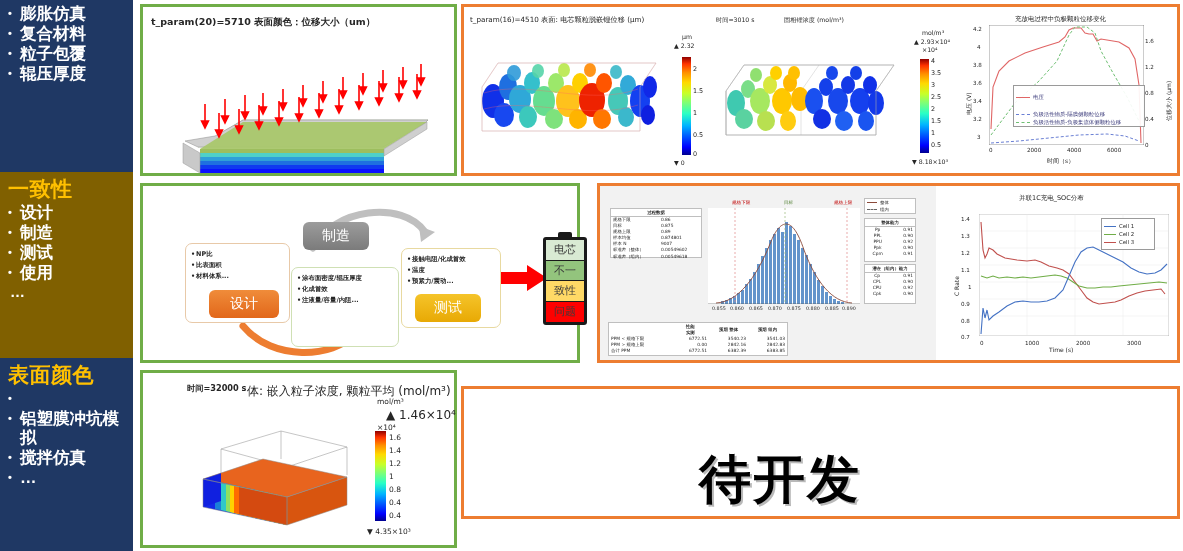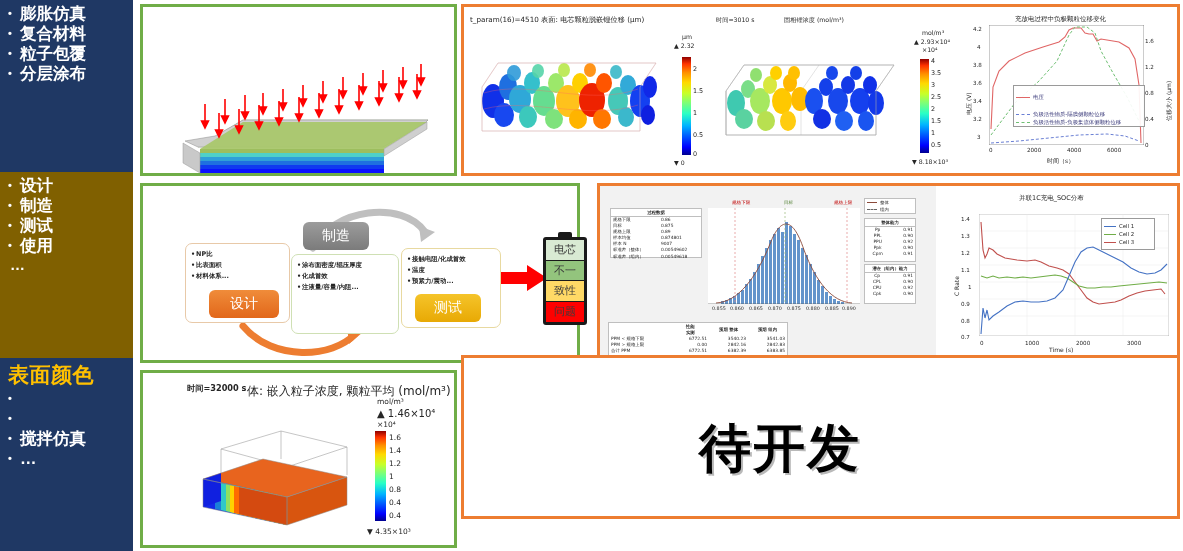--- a/index.html
+++ b/index.html
@@ -47,21 +47,21 @@
   .cbar-ticks { position: absolute; font-size: 6.4px; color: #262626;
                 font-family: "DejaVu Sans", sans-serif; }
   .cbar-ticks div { position: absolute; white-space: nowrap; }
 
   
   svg { display: block; }
 
   
   .flowbox { position: absolute; background: #fff; border: 1px solid #e8c9a8;
              border-radius: 7px; }
-  .flowbox.g { border-color: #cfe0b4; }
+  .flowbox.g { border-color: #cfe0b4; margin-top: 13px; }
   .flowbox.y { border-color: #e8d9a0; }
   .flowbox ul { list-style: none; padding: 5px 4px 0 5px; }
   .flowbox li { font-size: 6.4px; color: #262626; font-weight: bold;
                 line-height: 11px; white-space: nowrap;
                 font-family: "DejaVu Sans", sans-serif; }
   .flowbox li:before { content: "\2022"; margin-right: 1px; }
   .pill { position: absolute; border-radius: 6px; color: #fff;
           font-size: 14px; display: flex; align-items: center;
           justify-content: center; font-family: "DejaVu Sans", sans-serif; }
   .pill.orange { background: linear-gradient(#f08c3a,#e2671a); }
@@ -124,25 +124,26 @@
       <div class="sb-li">
         <span class="sb-bullet">•</span>
         <span class="sb-txt">复合材料</span>
         </div>
       <div class="sb-li">
         <span class="sb-bullet">•</span>
         <span class="sb-txt">粒子包覆</span>
         </div>
       <div class="sb-li">
         <span class="sb-bullet">•</span>
-        <span class="sb-txt">分层涂布</span>
+        <span class="sb-txt">辊压厚度</span>
         </div>
     </div>
 
     <div class="sb-sec olive" style="top:172px;height:186px;">
+      <div class="sb-title">一致性</div>
       <div class="sb-li">
         <span class="sb-bullet">•</span>
         <span class="sb-txt">设计</span>
         </div>
       <div class="sb-li">
         <span class="sb-bullet">•</span>
         <span class="sb-txt">制造</span>
         </div>
       <div class="sb-li">
         <span class="sb-bullet">•</span>
@@ -155,33 +156,35 @@
       <div class="sb-ell">…</div>
     </div>
 
     <div class="sb-sec navy" style="top:358px;height:193px;">
       <div class="sb-title">表面颜色</div>
       <div class="sb-li">
         <span class="sb-bullet">•</span>
         </div>
       <div class="sb-li">
         <span class="sb-bullet">•</span>
+        <span class="sb-txt">铝塑膜冲坑模拟</span>
         </div>
       <div class="sb-li">
         <span class="sb-bullet">•</span>
         <span class="sb-txt">搅拌仿真</span>
         </div>
       <div class="sb-li">
         <span class="sb-bullet">•</span>
         <span class="sb-txt">…</span>
         </div>
     </div>
   </div>
 
   <div class="panel bd-green" style="left:140px;top:4px;width:317px;height:172px;">
+    <div class="cap b" style="left:8px;top:9px;">t_param(20)=5710 表面颜色：位移大小（um）</div>
     <svg width="311" height="130" viewBox="0 0 311 130" style="position:absolute;left:0;top:36px;">
 
       <g>
         <polygon points="55,104 100,77 285,77 240,104" fill="#b8c5a0" stroke="#8f9c7c" stroke-width="0.5"></polygon>
         <polygon points="42,98 55,104 240,104 282,80 285,77 100,77 72,93" fill="#d0d0d0" stroke="#9a9a9a" stroke-width="0.6"></polygon>
         <polygon points="57,106 100,79 284,79 241,106" fill="#a9c76b" opacity="0.95"></polygon>
         <polygon points="57,110 241,110 241,106 57,106" fill="#9dbe5e"></polygon>
         <polygon points="57,114 241,114 241,110 57,110" fill="#4fd0c8"></polygon>
         <polygon points="57,118 241,118 241,114 57,114" fill="#2f9fd8"></polygon>
         <polygon points="57,122 241,122 241,118 57,118" fill="#1f6fe0"></polygon>
@@ -728,33 +731,33 @@
       <polygon points="46,78 64,72 64,100 46,106" fill="#1020e0"></polygon>
       <polygon points="46,78 106,58 120,62 64,82" fill="#2e6fe0" opacity="0.0"></polygon>
 
       <polygon points="46,78 106,58 190,76 130,96" fill="none" stroke="#8a8a8a" stroke-width="0.5"></polygon>
       <polygon points="46,78 130,96 130,124 46,106" fill="none" stroke="#8a8a8a" stroke-width="0.5"></polygon>
       <polygon points="130,96 190,76 190,104 130,124" fill="none" stroke="#8a8a8a" stroke-width="0.5"></polygon>
     </svg>
 
     <div style="position:absolute;left:226px;top:24px;">
       <div class="cap" style="position:relative;left:8px;font-size:7.5px;">mol/m³</div>
-      <div class="cap" style="position:relative;left:8px;top:2px;font-size:10px;">▲ 1.46×10⁴</div>
+      <div class="cap" style="position:relative;left:17px;top:2px;font-size:12px;">▲ 1.46×10⁴</div>
       <div class="cap" style="position:relative;left:8px;top:3px;font-size:7.5px;">×10⁴</div>
     </div>
     <div class="cbar" style="left:232px;top:58px;width:11px;height:90px;"></div>
     <div class="cbar-ticks" style="left:246px;top:58px;height:90px;font-size:7.5px;">
       <div style="top:2px;">1.6</div>
       <div style="top:15px;">1.4</div>
       <div style="top:28px;">1.2</div>
       <div style="top:41px;">1</div>
       <div style="top:54px;">0.8</div>
       <div style="top:67px;">0.4</div>
       <div style="top:80px;">0.4</div>
     </div>
     <div class="cap" style="left:224px;top:154px;font-size:7.5px;">▼ 4.35×10³</div>
   </div>
 
-  <div class="panel bd-orange" style="left:461px;top:355px;width:719px;height:164px;">
+  <div class="panel bd-orange" style="left:461px;top:386px;width:719px;height:133px;">
     <div class="tbd" style="left:235px;top:56px;">待开发</div>
   </div>
 
 </div>
 
 </body></html>

